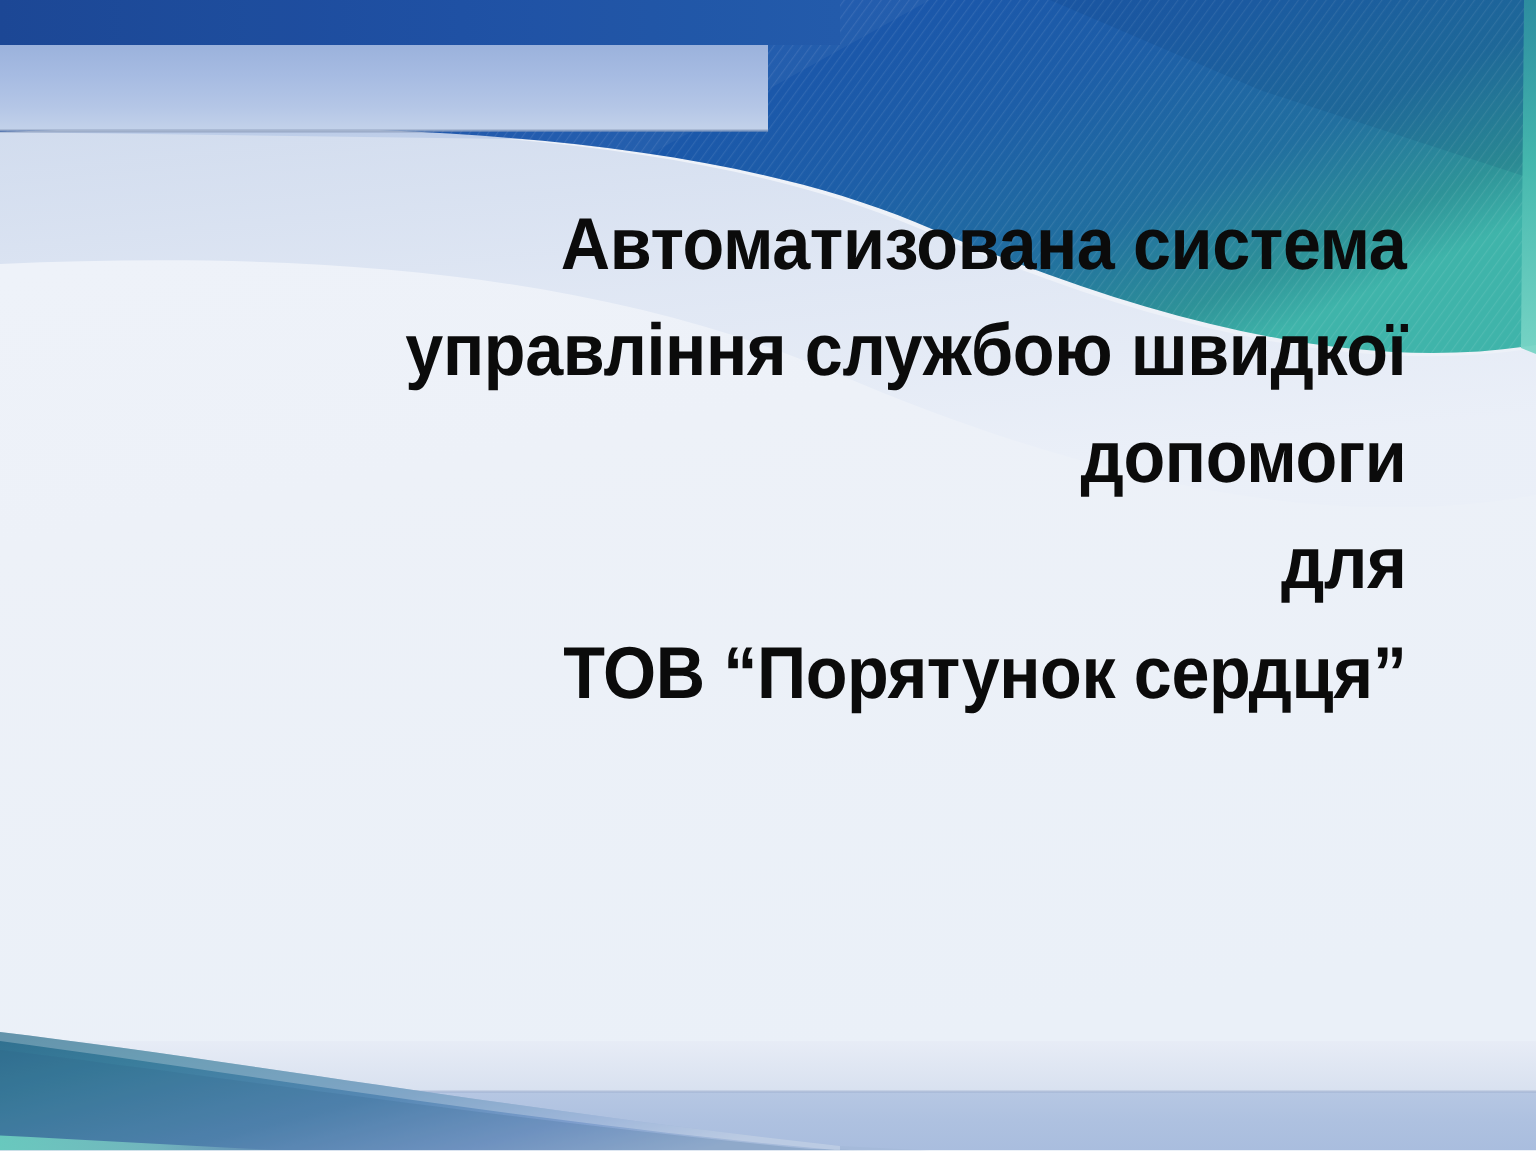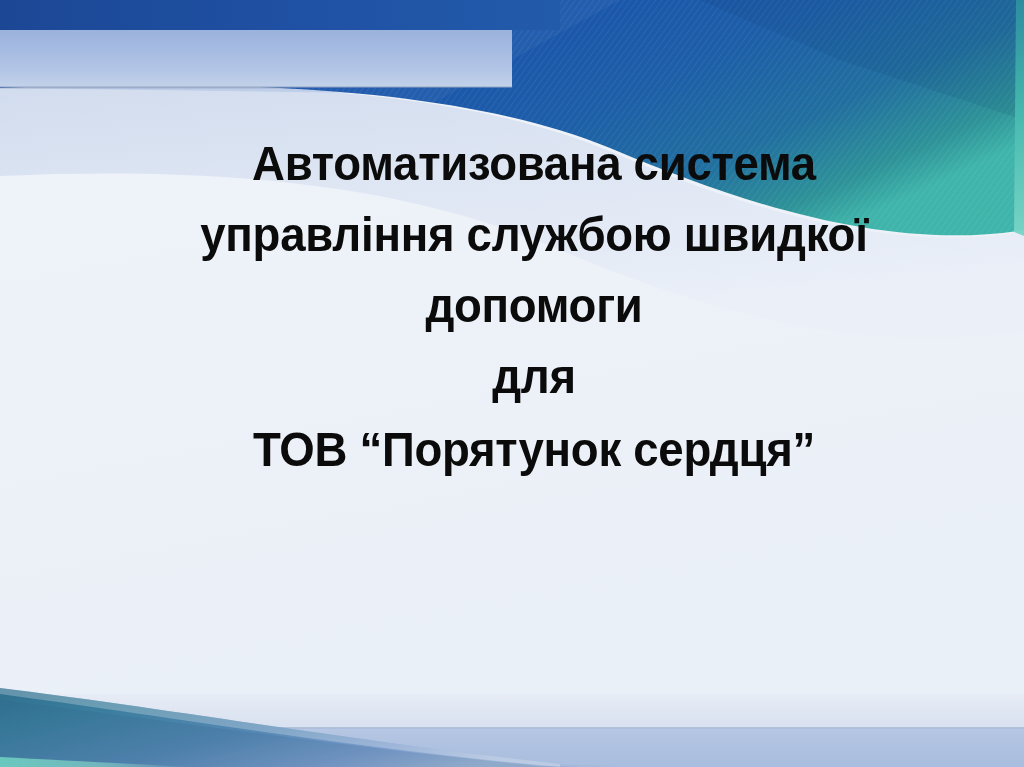--- a/index.html
+++ b/index.html
@@ -27,21 +27,21 @@
     display: block;
   }
 
   
   .title-block {
     position: absolute;
     left: 0;
     right: 0;
     top: 128px;
     padding: 0 56px;
-    text-align: center;
+    text-align: right;
     z-index: 5;
     margin-left: 44px;
   }
   .title-line {
     color: #0b0b0b;
     font-weight: 700;
     font-size: 48px;
     line-height: 71px;
     letter-spacing: -0.3px;
     white-space: nowrap;

